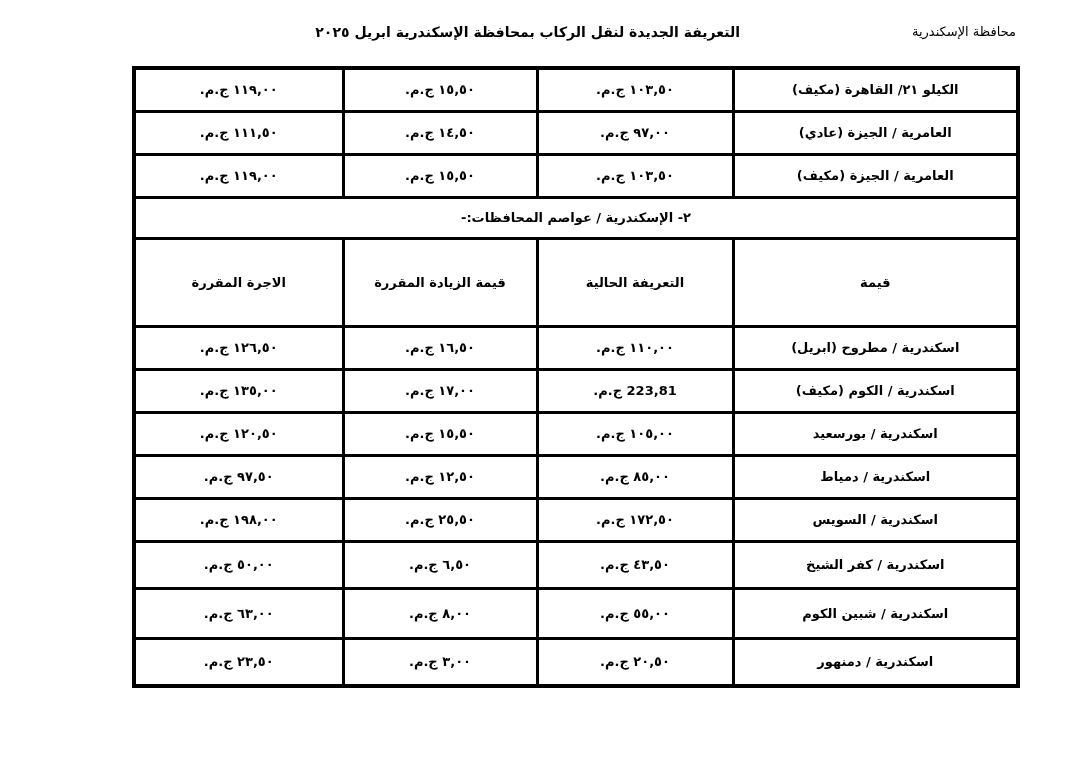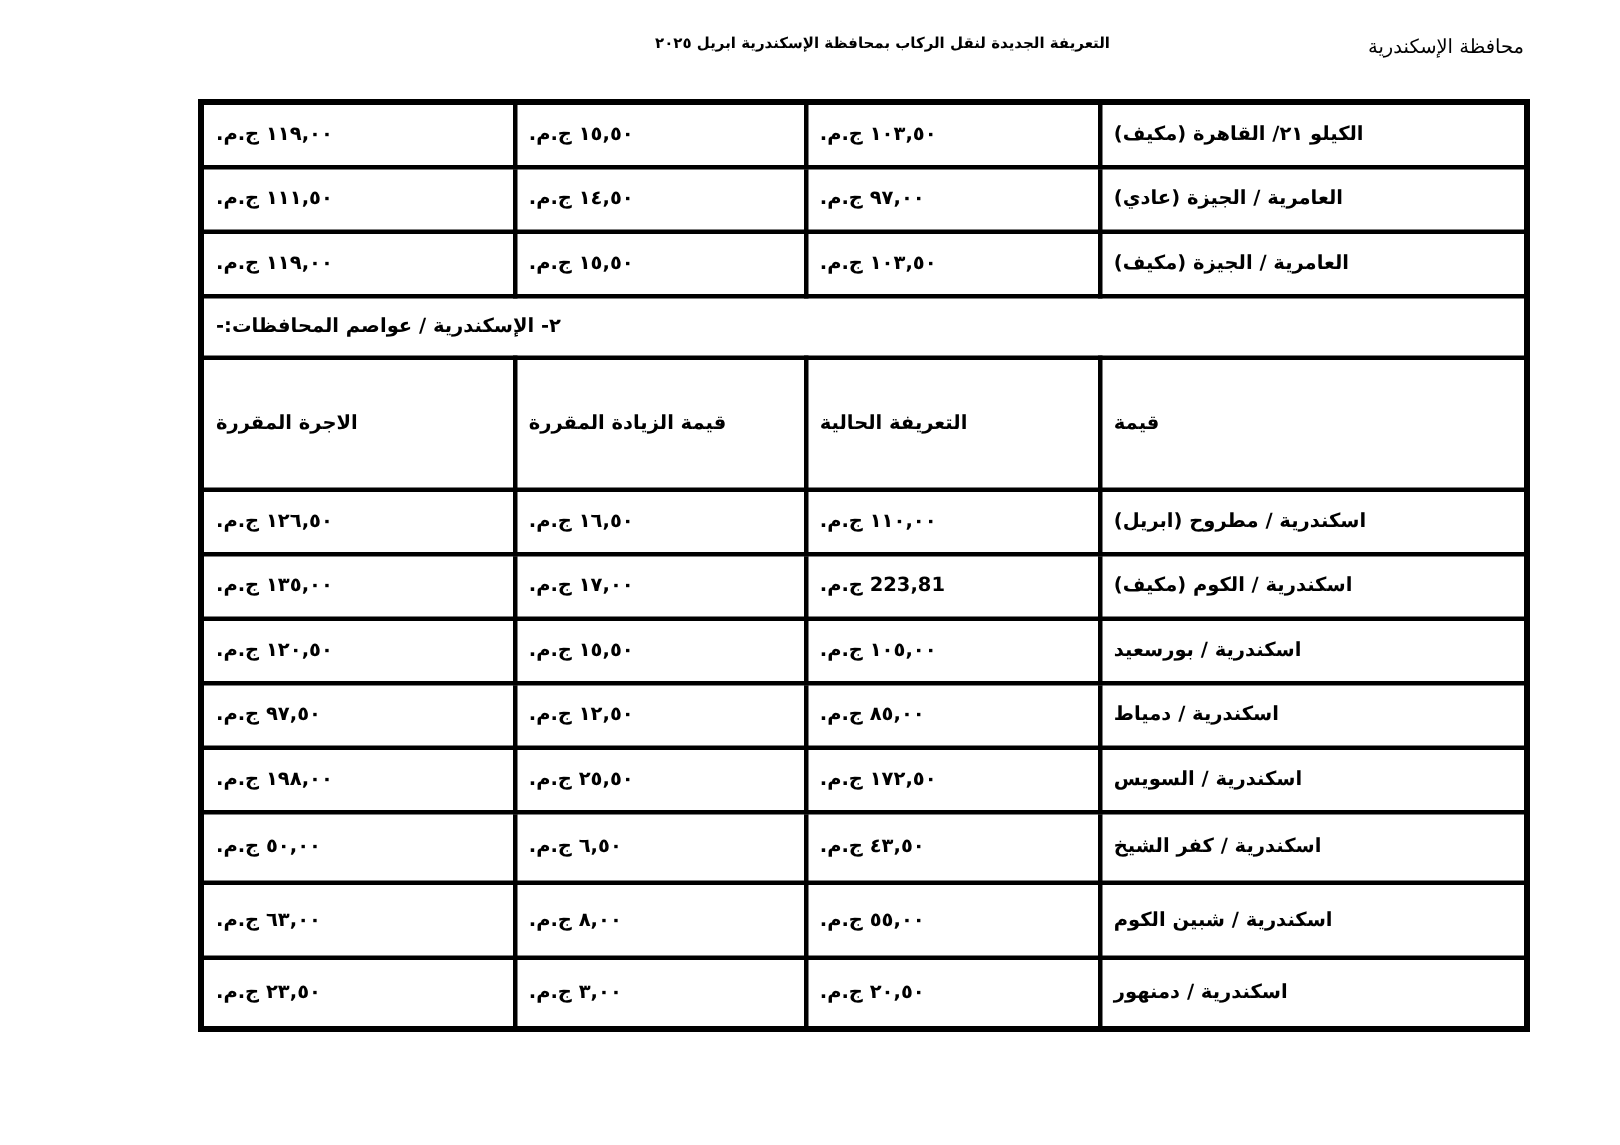--- a/index.html
+++ b/index.html
@@ -23,36 +23,36 @@
     font-weight: normal;
     font-size: 13px;
     white-space: nowrap;
   }
   .doc-header-title {
     position: absolute;
     top: 24px;
     right: 340px;
     direction: rtl;
     font-weight: bold;
-    font-size: 10px;
+    font-size: 14px;
     white-space: nowrap;
   }
   table.tariff-table {
     position: absolute;
     top: 66px;
     left: 132px;
     width: 884px;
     direction: rtl;
     border-collapse: collapse;
     table-layout: fixed;
     border: 4px solid #000;
   }
   .tariff-table td, .tariff-table th {
     border: 3px solid #000;
-    text-align: left;
+    text-align: center;
     vertical-align: middle;
     font-weight: bold;
     font-size: 13px;
     padding: 2px 8px;
     color: #000;
     background: #fff;
     overflow: hidden;
   }
   tr.row-std    { height: 43px; }
   tr.row-sect   { height: 41px; }

